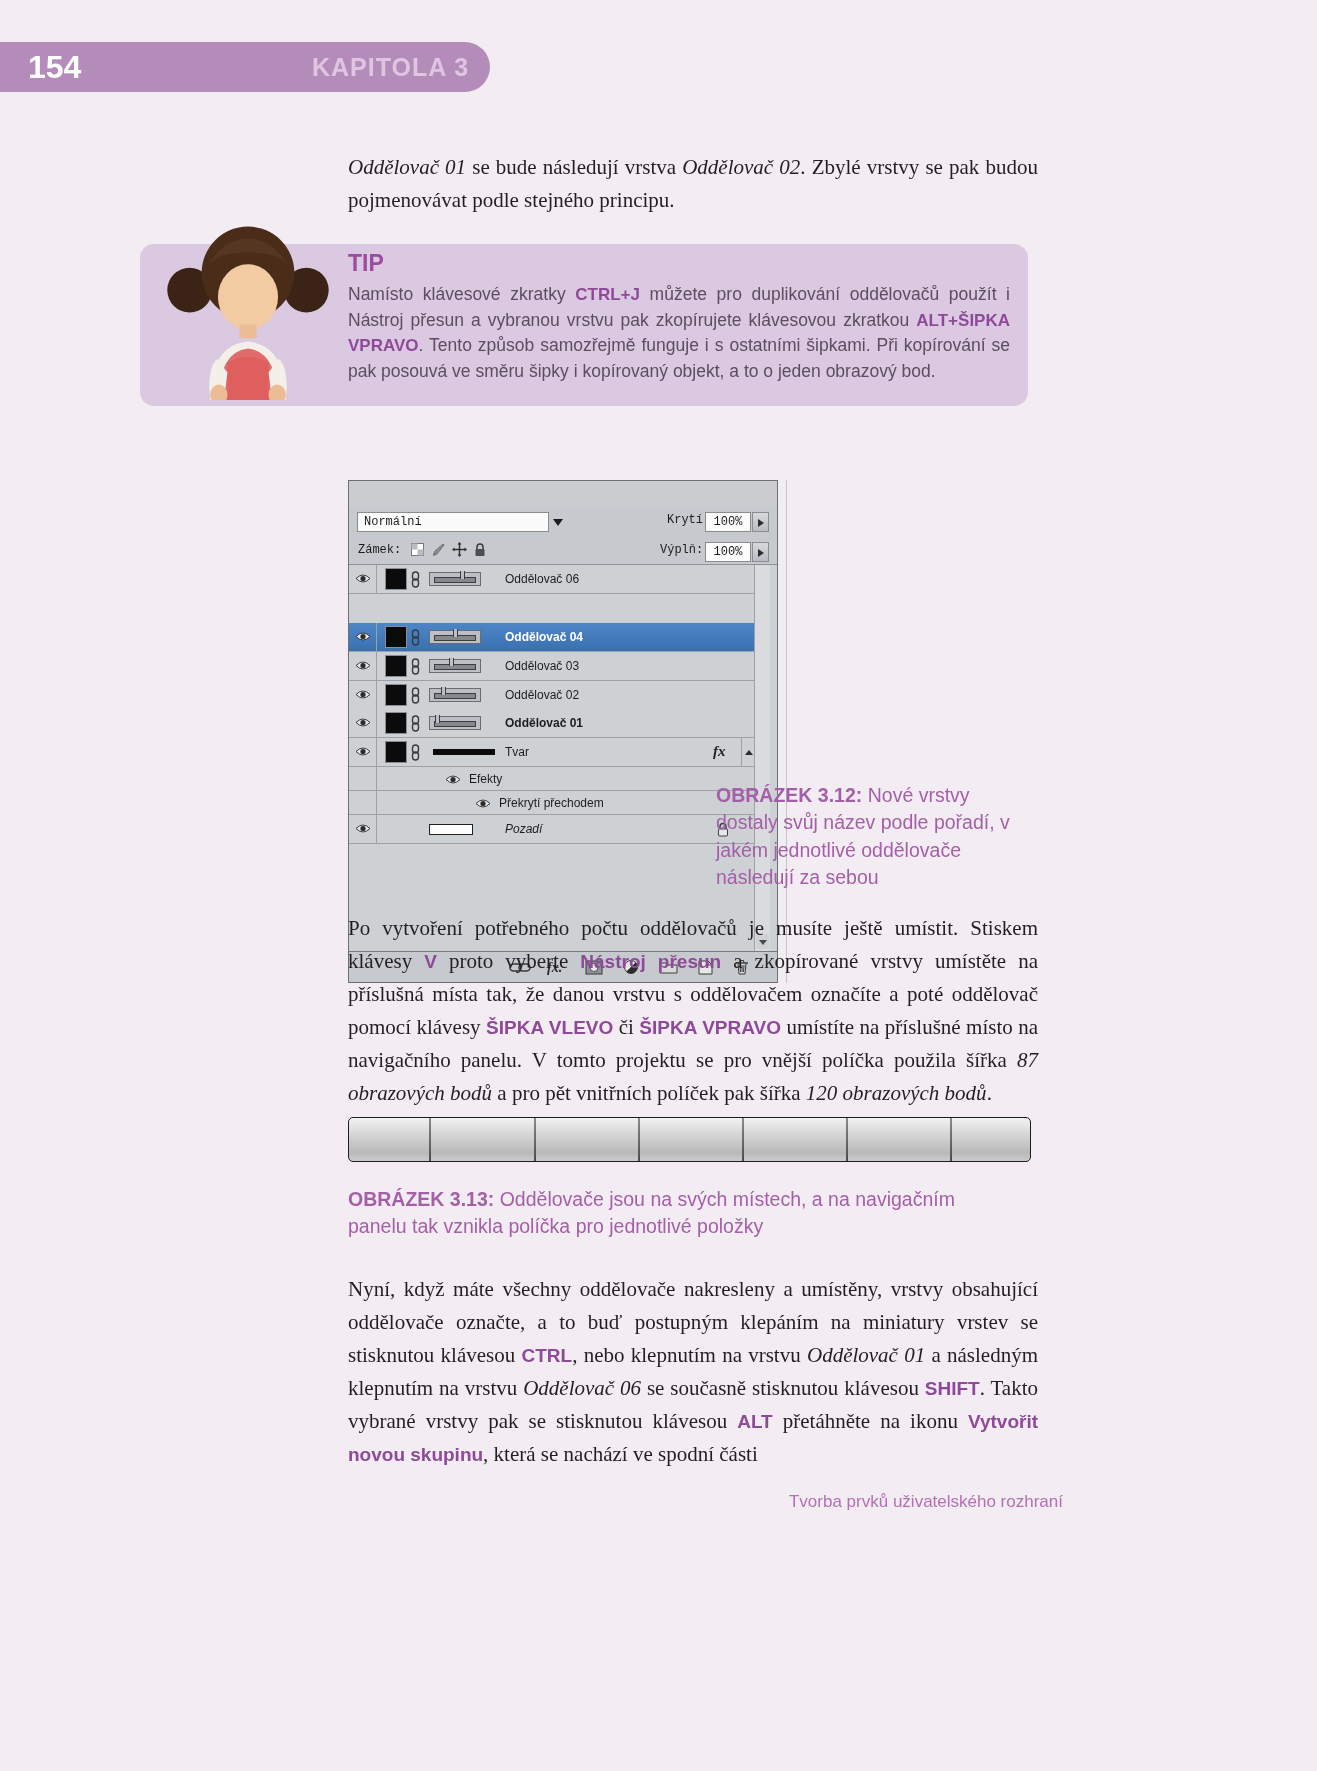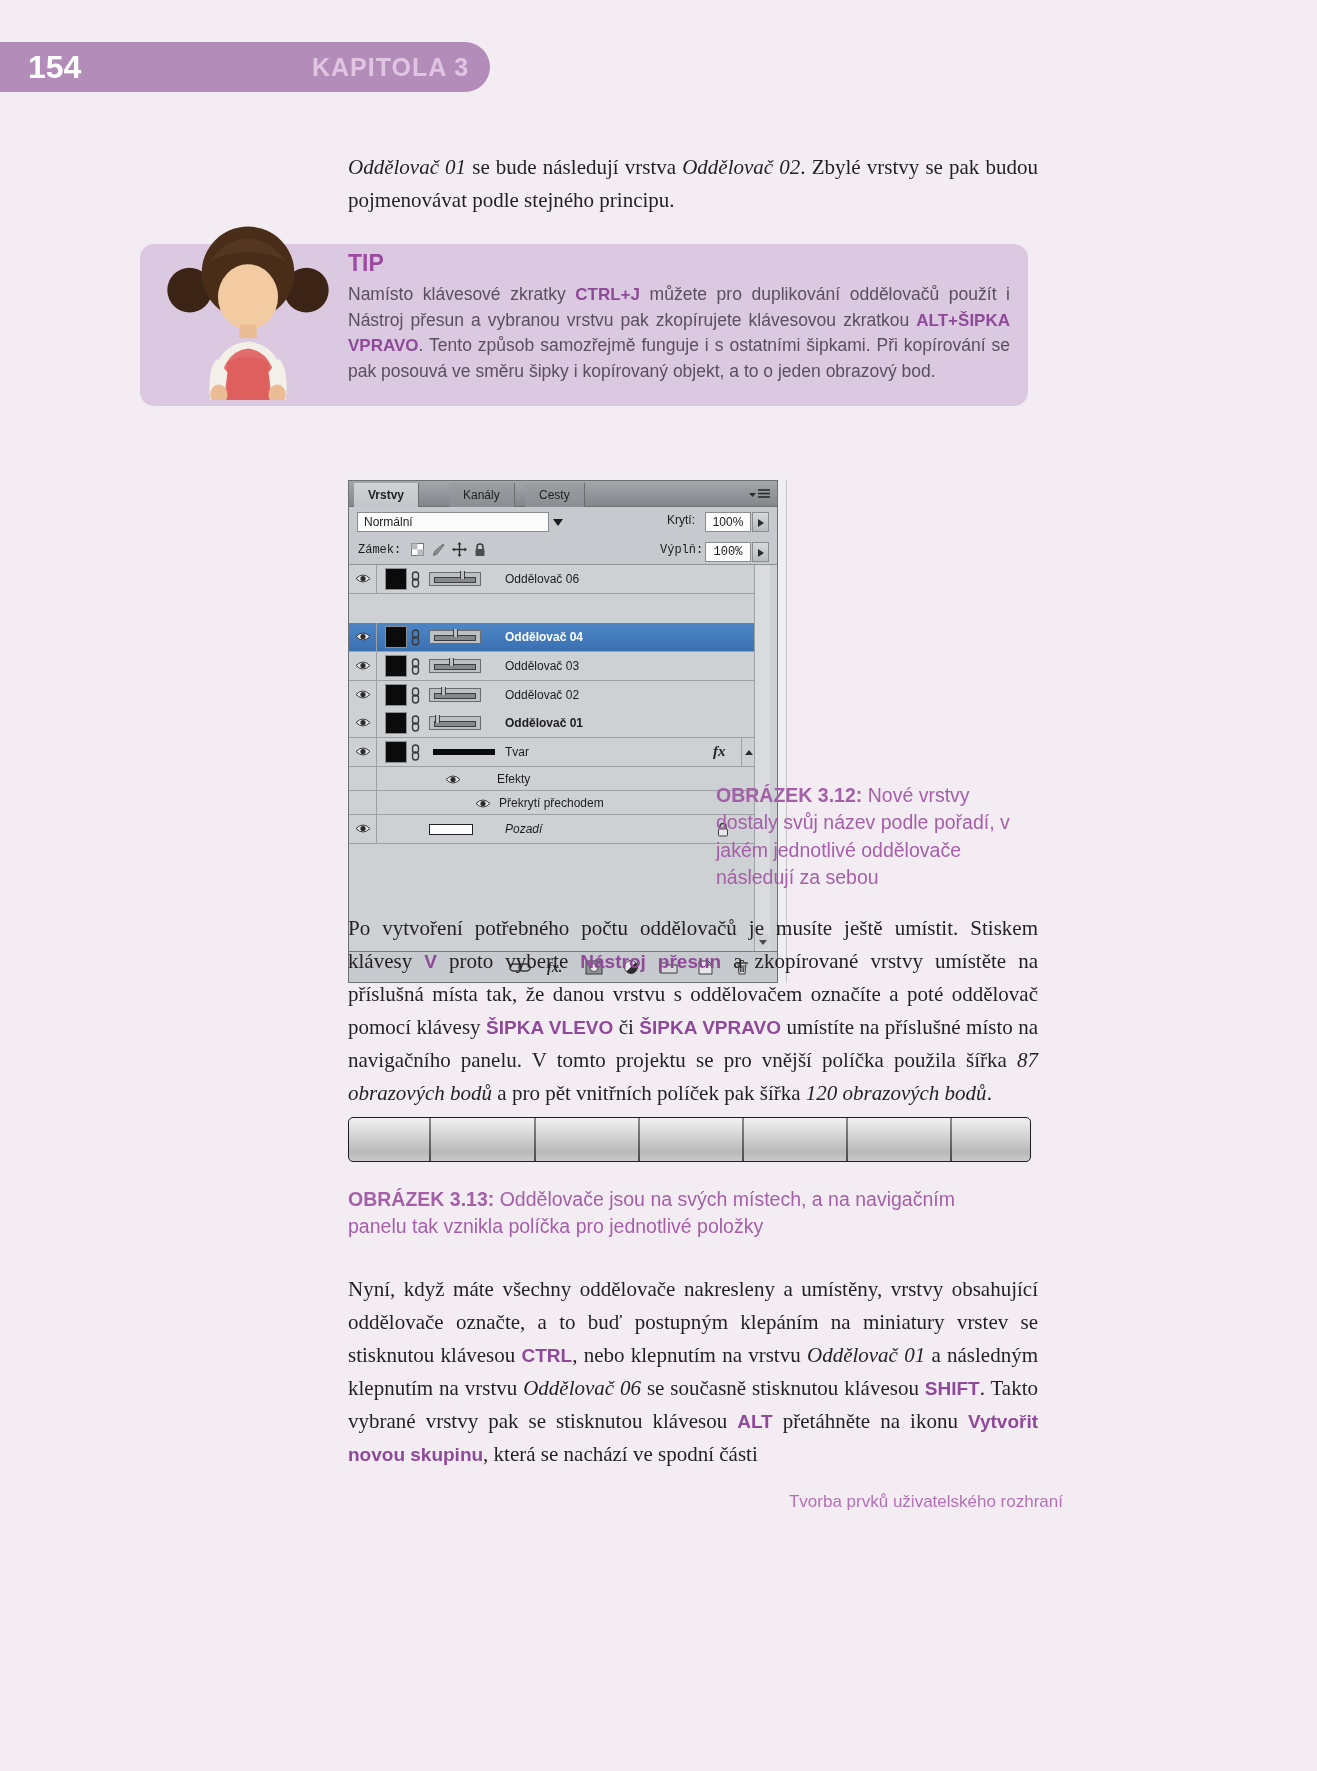--- a/index.html
+++ b/index.html
@@ -57,21 +57,21 @@
   }
   .ps-edge{left:779px;top:480px;width:7px;height:503px;background:#efeff1;border-right:1px solid #c8c4cc;}
   .ps-tabbar{position:absolute;left:0;top:0;width:100%;height:26px;
     background:linear-gradient(#a3a6aa,#83868a);border-bottom:1px solid #6e7074;box-sizing:border-box;}
   .ps-tab{position:absolute;top:2px;height:24px;line-height:24px;padding:0 14px;
     background:linear-gradient(#9a9da1,#8b8e92);border-right:1px solid #6a6d70;color:#222;}
   .ps-tab.active{background:linear-gradient(#d0d3d6,#c2c5c9);font-weight:bold;border-right:1px solid #6a6d70;}
   .ps-menu-icon{position:absolute;right:6px;top:7px;}
 
   .ps-blendrow{position:absolute;left:0;top:26px;width:100%;height:34px;
-    background:#c6c9cd;border-bottom:1px solid #9b9ea2;box-sizing:border-box;}
+    background:#c6c9cd;border-bottom:1px solid #9b9ea2;box-sizing:border-box;font-family:Liberation Mono, monospace;}
   .ps-dropdown{position:absolute;left:8px;top:5px;width:192px;height:20px;
     background:#fbfbfb;border:1px solid #8a8d8f;line-height:18px;padding-left:6px;box-sizing:border-box;}
   .dd-arrow{position:absolute;left:204px;top:12px;width:0;height:0;
     border-left:5px solid transparent;border-right:5px solid transparent;border-top:7px solid #1c1c1c;}
   .ps-label{position:absolute;top:6px;}
   .ps-valbox{position:absolute;top:5px;width:46px;height:20px;background:#fbfbfb;
     border:1px solid #8a8d8f;line-height:18px;text-align:center;box-sizing:border-box;}
   .ps-slider-btn{position:absolute;top:5px;width:17px;height:20px;background:linear-gradient(#d6d9dc,#b9bcc0);
     border:1px solid #8a8d8f;box-sizing:border-box;}
   .ps-slider-btn i{position:absolute;left:5px;top:6px;width:0;height:0;display:block;
@@ -151,33 +151,20 @@
   <ellipse cx="67" cy="103" rx="5" ry="6" fill="#ecbd94"></ellipse>
 </svg>
 <div class="abs tip-content">
   <div class="tip-title">TIP</div>
   <div class="tip-text"><span>Namísto klávesové zkratky </span><span class="kw">CTRL+J</span><span> můžete pro duplikování oddělovačů použít i Nástroj přesun a vybranou vrstvu pak zkopírujete klávesovou zkratkou </span><span class="kw">ALT+ŠIPKA VPRAVO</span><span>. Tento způsob samozřejmě funguje i s ostatními šipkami. Při kopírování se pak posouvá ve směru šipky i kopírovaný objekt, a to o jeden obrazový bod.</span></div>
 </div>
 
 <div class="abs ps-edge"></div>
 <div class="abs ps-panel">
 
-  <div class="ps-tabbar">
-    <div class="ps-tab active" style="left:5px;"><span>Vrstvy</span></div>
-    <div class="ps-tab" style="left:100px;"><span>Kanály</span></div>
-    <div class="ps-tab" style="left:176px;"><span>Cesty</span></div>
-    <svg class="ps-menu-icon" width="22" height="12" viewBox="0 0 22 12">
-      <path d="M0 5 L7 5 L3.5 9 Z" fill="#2b2b2b"></path>
-      <g stroke="#2b2b2b" stroke-width="1.6">
-        <line x1="9" y1="2" x2="21" y2="2"></line>
-          <line x1="9" y1="5.5" x2="21" y2="5.5"></line>
-          <line x1="9" y1="9" x2="21" y2="9"></line>
-      </g>
-    </svg>
-  </div>
 
   <div class="ps-blendrow">
     <div class="ps-dropdown"><span>Normální</span></div>
     <span class="dd-arrow"></span>
     <span class="ps-label" style="left:318px;">Krytí:</span>
     <div class="ps-valbox" style="left:356px;"><span>100%</span></div>
     <div class="ps-slider-btn" style="left:403px;">
         <i></i>
       </div>
   </div>
@@ -335,21 +322,21 @@
     </div>
 
     <div class="layer-row short" style="top:202px;">
       <div class="eye-cell"></div>
       <span class="sub-eye" style="left:96px;">
           <svg width="16" height="11" viewBox="0 0 16 11" style="position:absolute;left:0;top:7px;">
             <path d="M1 5.5 Q8 -1.5 15 5.5 Q8 12.5 1 5.5 Z" fill="#e9e9e9" stroke="#3a3a3a"></path>
             <circle cx="8" cy="5.5" r="2.6" fill="#2b2b2b"></circle>
           </svg>
         </span>
-      <span class="sub-label" style="left:120px;margin-left:28px;">Efekty</span>
+      <span class="sub-label" style="left:120px;">Efekty</span>
     </div>
 
     <div class="layer-row short" style="top:226px;padding-left:20px;">
       <div class="eye-cell"></div>
       <span class="sub-eye" style="left:126px;">
           <svg width="16" height="11" viewBox="0 0 16 11" style="position:absolute;left:0;top:7px;">
             <path d="M1 5.5 Q8 -1.5 15 5.5 Q8 12.5 1 5.5 Z" fill="#e9e9e9" stroke="#3a3a3a"></path>
             <circle cx="8" cy="5.5" r="2.6" fill="#2b2b2b"></circle>
           </svg>
         </span>

